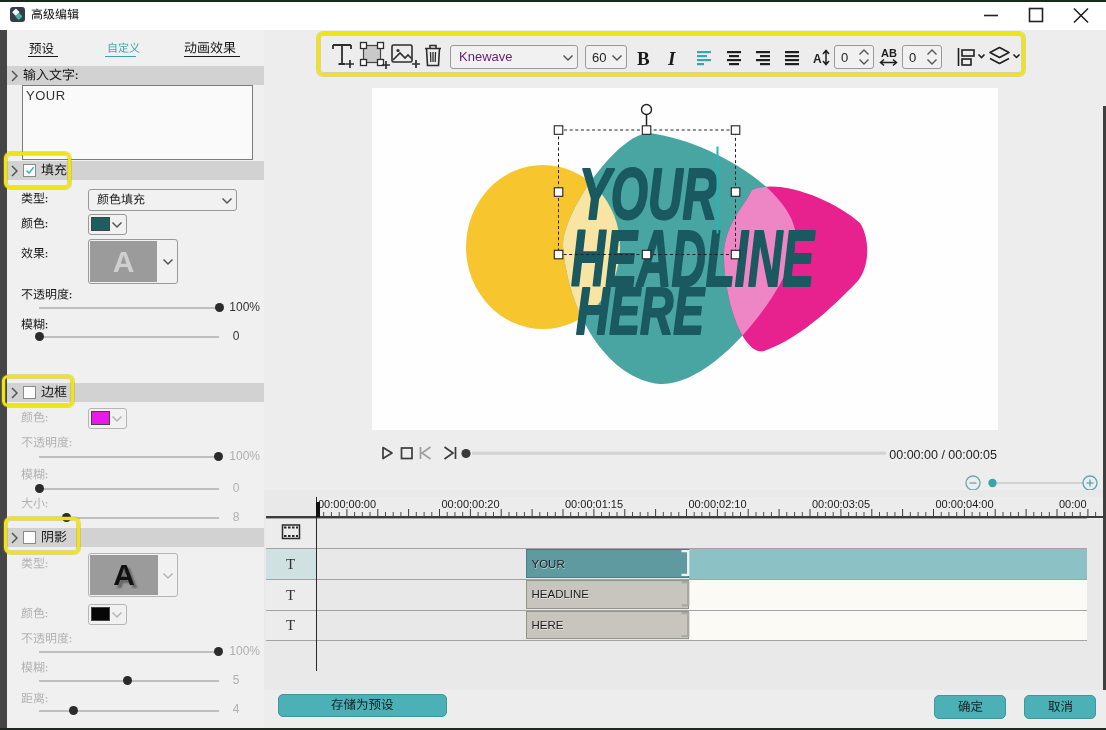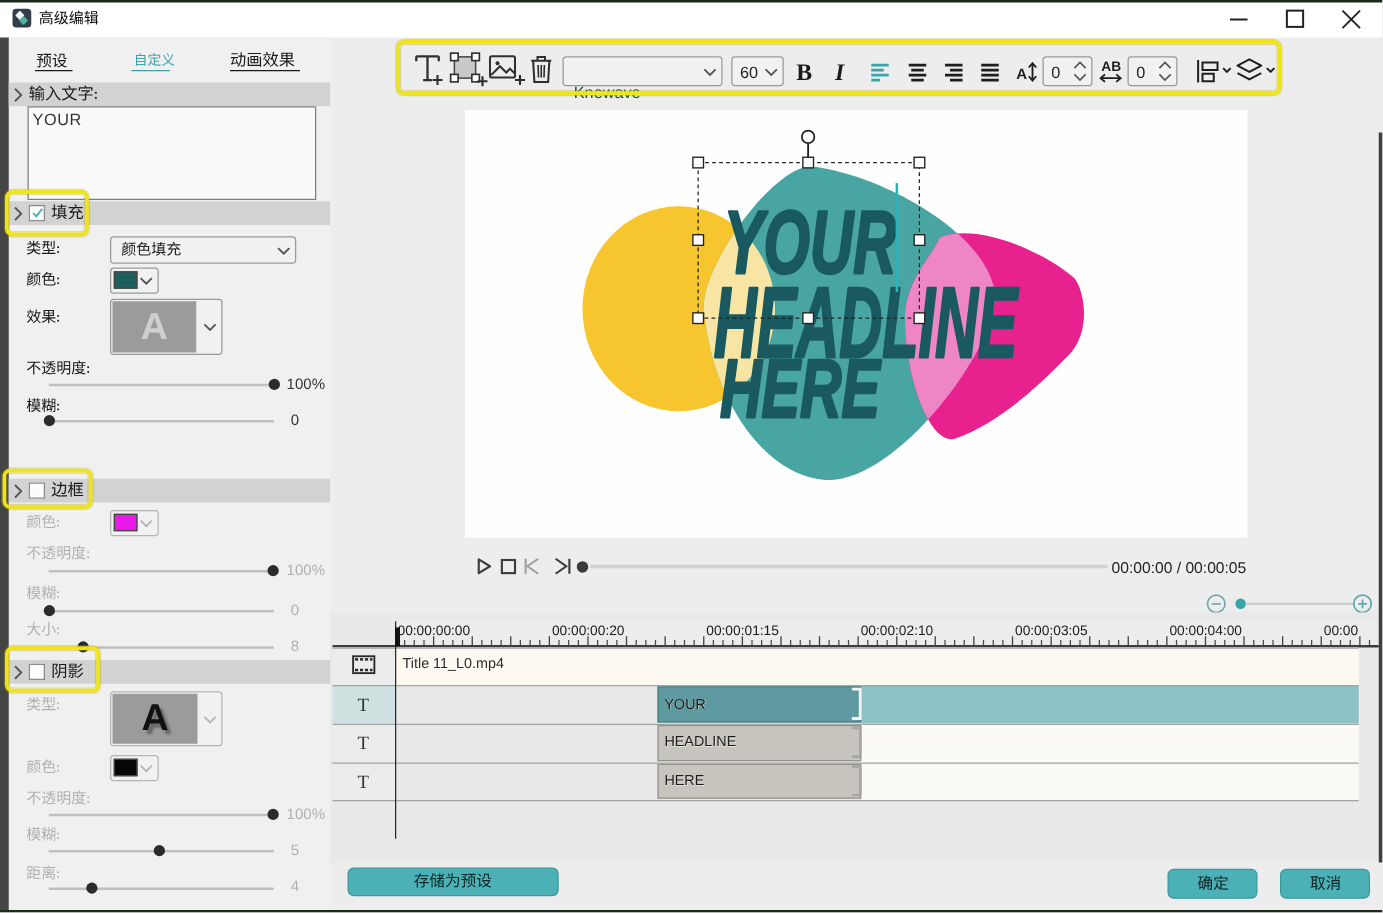--- a/index.html
+++ b/index.html
@@ -430,21 +430,21 @@
 
 <g>
 <path d="M99 8.5 L115 8.5 M104 8 L104 5.5 L110 5.5 L110 8"></path>
 <path d="M100.5 8.5 L101.5 25.5 L112.5 25.5 L113.5 8.5"></path>
 <path d="M104.5 12 L104.8 22 M107 12 L107 22 M109.5 12 L109.2 22" stroke-width="1.3"></path>
 </g>
 </g>
 </svg>
     </div>
     <div style="position:absolute;left:450px;top:45px;width:128px;height:24px;background:#f1f1f1;border:1px solid #999;border-radius:3px">
-      <span style="position:absolute;left:8px;top:20px;font-size:13px;color:#14532d">Knewave</span>
+      <span style="position:absolute;left:8px;top:3px;font-size:13px;color:#701a75">Knewave</span>
     </div>
     <div style="position:absolute;left:562px;top:53.5px;width:12px;height:8px">
       <svg width="12" height="8" viewBox="0 0 12 8" fill="none" stroke="#555" stroke-width="1.5">
         <path d="M1.5 1.5 L6 6 L10.5 1.5"></path>
       </svg>
     </div>
     <div style="position:absolute;left:585px;top:45px;width:42px;height:24px;background:#f1f1f1;border:1px solid #999;border-radius:3px">
       <span style="position:absolute;left:6px;top:4px;font-size:13px;color:#222">60</span>
     </div>
     <div style="position:absolute;left:611px;top:53.5px;width:12px;height:8px">
@@ -686,23 +686,20 @@
       <text x="125.5" y="11" font-size="11" fill="#1a1a1a" font-family="Liberation Sans">00:00:00:20</text>
       <text x="249.0" y="11" font-size="11" fill="#1a1a1a" font-family="Liberation Sans">00:00:01:15</text>
       <text x="372.5" y="11" font-size="11" fill="#1a1a1a" font-family="Liberation Sans">00:00:02:10</text>
       <text x="496.0" y="11" font-size="11" fill="#1a1a1a" font-family="Liberation Sans">00:00:03:05</text>
       <text x="619.5" y="11" font-size="11" fill="#1a1a1a" font-family="Liberation Sans">00:00:04:00</text>
       <text x="743.0" y="11" font-size="11" fill="#1a1a1a" font-family="Liberation Sans">00:00</text>
     </svg>
     <div style="position:absolute;left:266px;top:515.5px;width:837px;height:2px;background:#3c3c3c"></div>
     <div style="position:absolute;left:266px;top:517.5px;width:50px;height:122.5px;background:#ececec"></div>
     <div style="position:absolute;left:266px;top:548px;width:50px;height:31px;background:#cfe1e1"></div>
-    <div style="position:absolute;left:316px;top:517.5px;width:771px;height:30.5px;background:#fdf8f0">
-      <span style="position:absolute;left:6px;top:7px;font-size:11.5px;color:#2b2b2b;text-shadow:1px 1px 0 #fff">Title 11_L0.mp4</span>
-    </div>
     <div style="position:absolute;left:316px;top:548px;width:771px;height:31px;background:#e8e8e8"></div>
     <div style="position:absolute;left:689px;top:548px;width:398px;height:31px;background:#8cc1c6"></div>
     <div style="position:absolute;left:316px;top:579px;width:771px;height:30.5px;background:#e8e8e8"></div>
     <div style="position:absolute;left:689px;top:579px;width:398px;height:30.5px;background:#fbfaf4"></div>
     <div style="position:absolute;left:316px;top:609.5px;width:771px;height:30.5px;background:#e8e8e8"></div>
     <div style="position:absolute;left:689px;top:609.5px;width:398px;height:30.5px;background:#fbfaf4"></div>
     <div style="position:absolute;left:525.5px;top:549px;width:163px;height:29px;background:#609aa1;border:1px solid #477e85">
       <span style="position:absolute;left:5px;top:8px;font-size:11.5px;color:#1d1d1d;text-shadow:0.5px 0.5px 0 rgba(255,255,255,0.55)">YOUR</span>
     </div>
     <svg style="position:absolute;left:679px;top:550px" width="12" height="26" viewBox="0 0 12 26">

